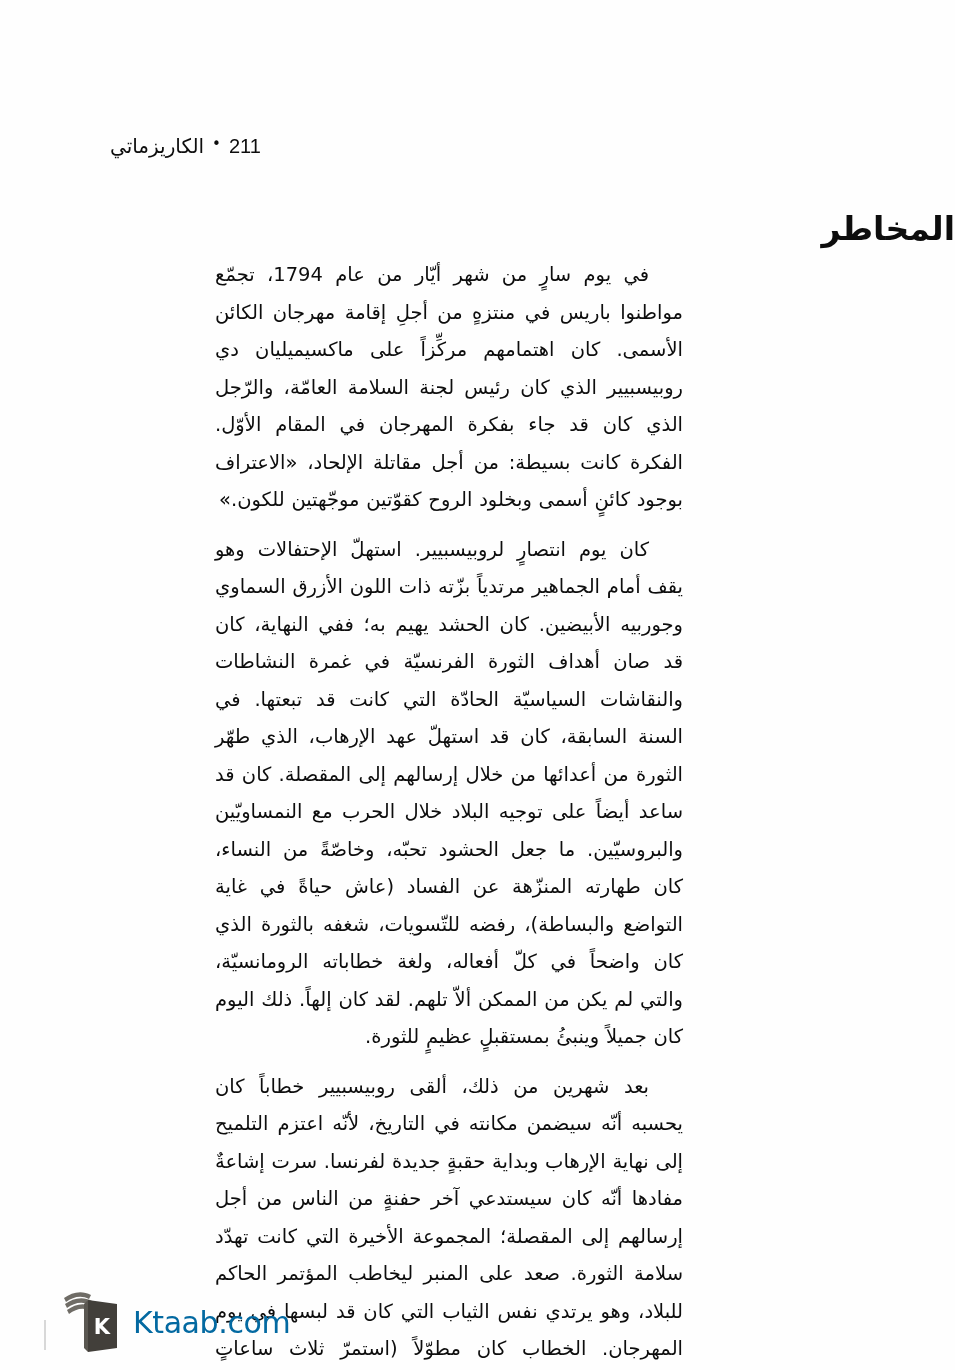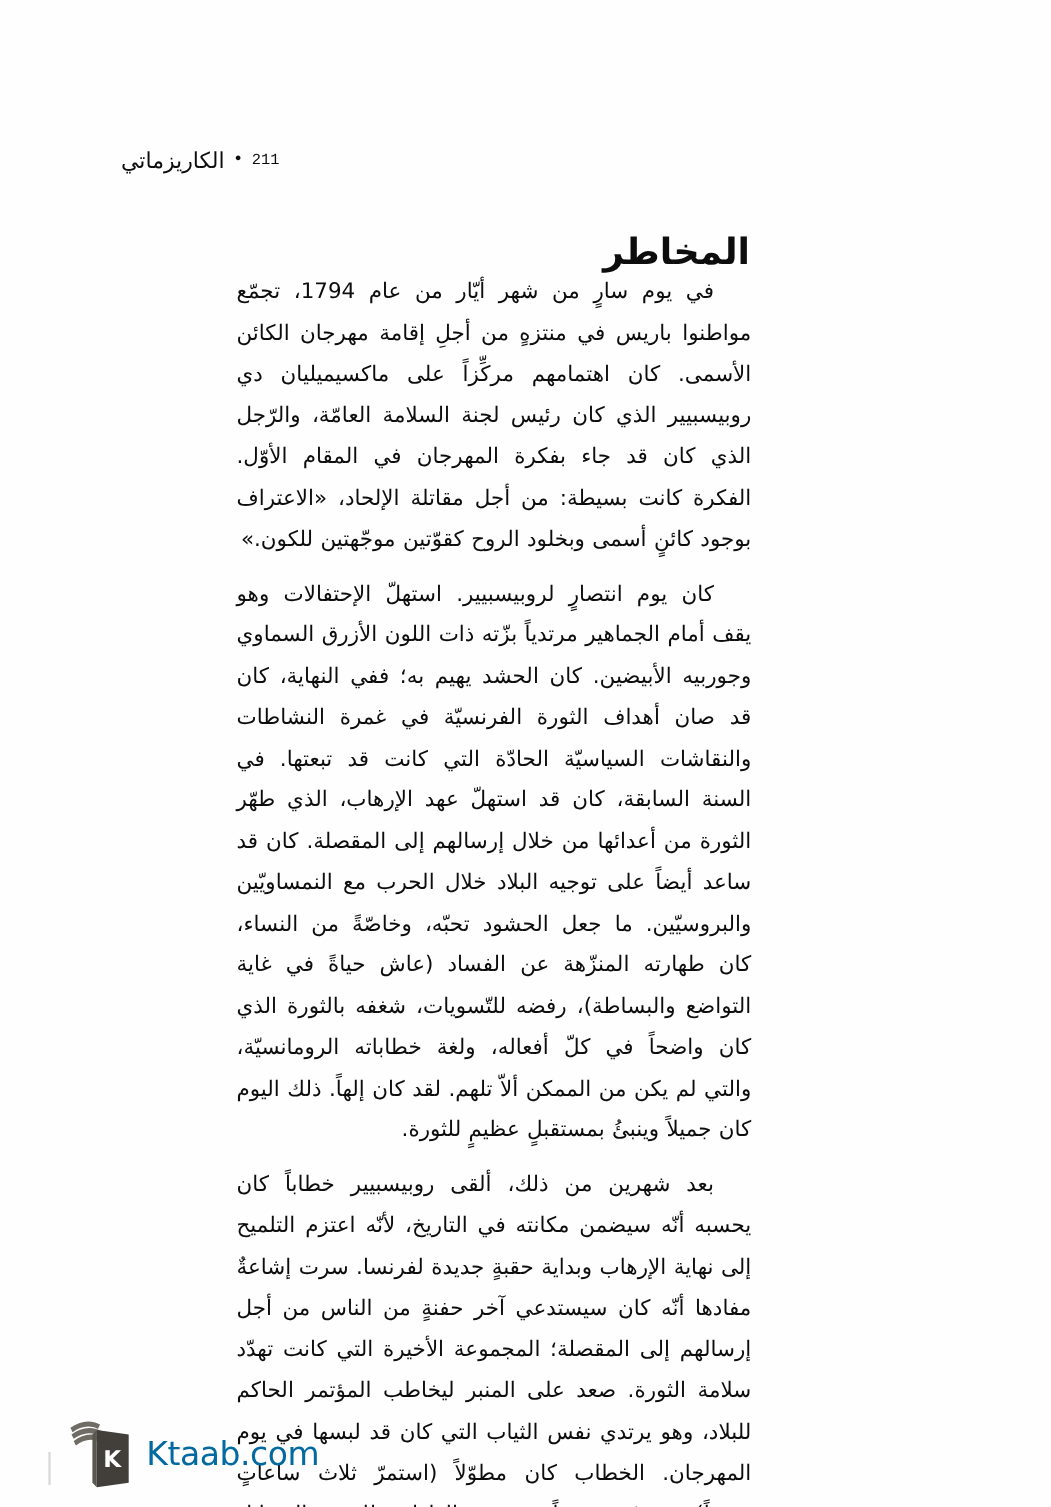--- a/index.html
+++ b/index.html
@@ -40,32 +40,31 @@
     white-space: nowrap;
     line-height: 1;
   }
   .running-head .sep-dot {
     font-size: 15px;
     line-height: 1;
     position: relative;
     top: -2px;
   }
   .running-head .page-num {
-    font-family: Liberation Mono, monospace;
-    font-size: 14px;
+    font-family: Liberation Sans, sans-serif;
+    font-size: 20px;
     line-height: 1;
   }
 
   
   .chapter-title {
     position: absolute;
     top: 186px;
     right: 0;
     left: 0;
-    text-align: center;
     font-size: 33px;
     font-weight: bold;
     line-height: 1.25;
     direction: rtl;
     padding-left: 275px;
   }
 
   
   .body-col {
     position: absolute;
@@ -73,21 +72,21 @@
     right: 272px;
     width: 468px;
     direction: rtl;
     text-align: justify;
     text-align-last: right;
     font-size: 19.5px;
     line-height: 37.5px;
     word-spacing: 0.5px;
   }
   .body-col p {
-    margin: 0 0 12px 0;
+    margin: 10px 0 12px 0;
     text-indent: 34px;
     hyphens: none;
   }
 
   
   .footer-logo {
     position: absolute;
     left: 62px;
     top: 1288px;
     display: flex;

